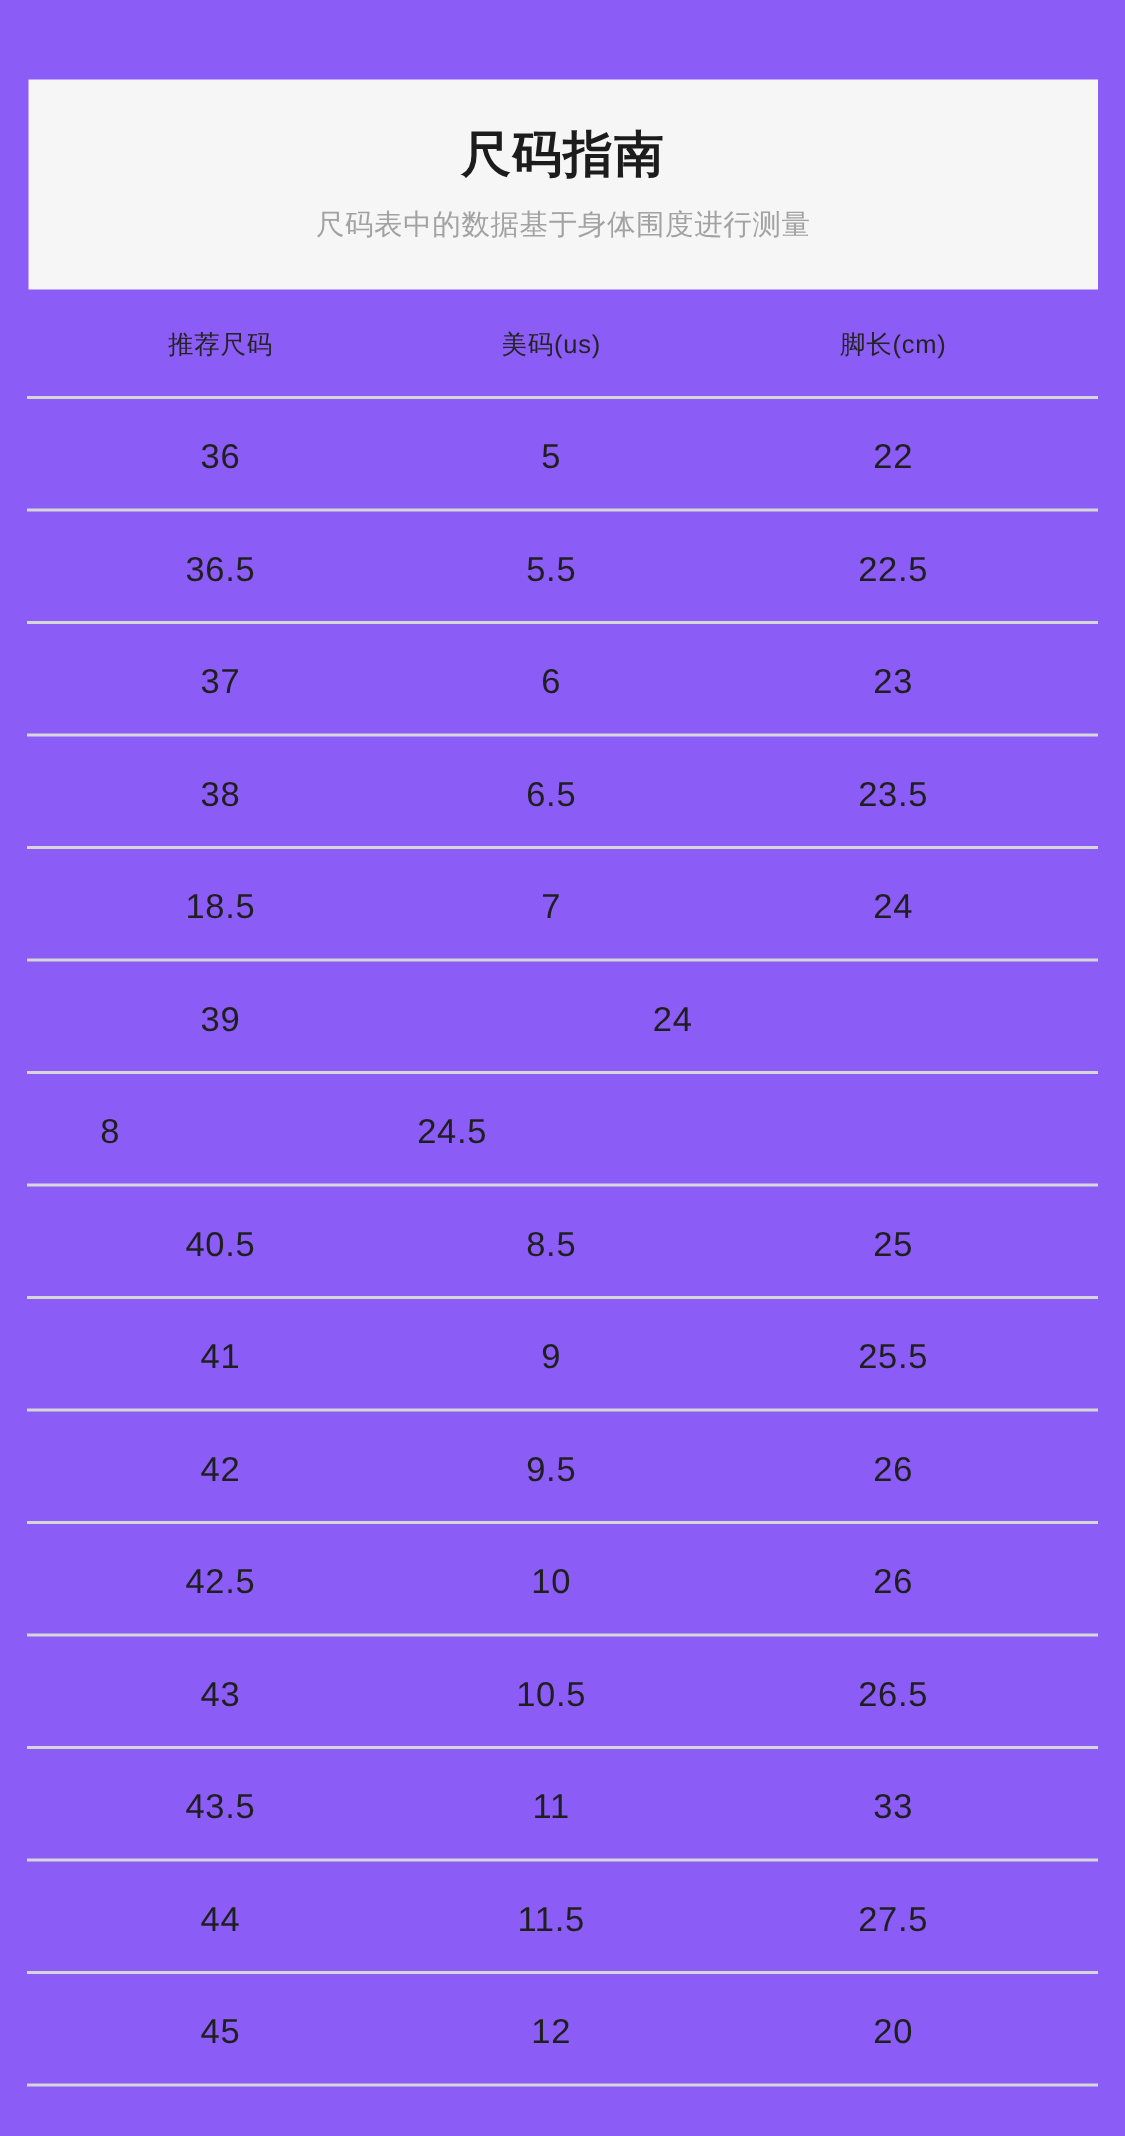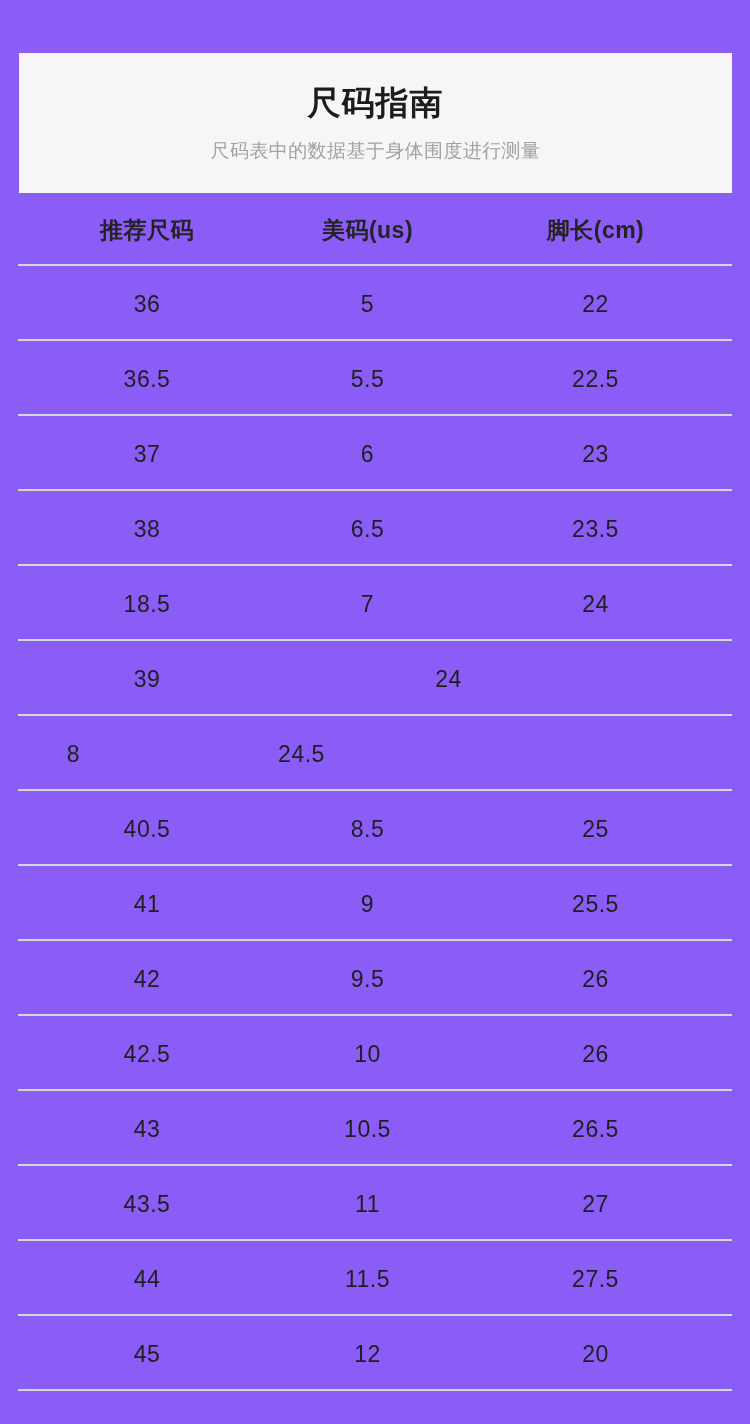--- a/index.html
+++ b/index.html
@@ -92,23 +92,23 @@
   .cell {
     flex: 0 0 auto;
     text-align: center;
     box-sizing: border-box;
   }
   .col-1 { width: 294px; }
   .col-2 { width: 147px; }
   .col-3 { width: 309px; }
 
   .header-row .cell {
-    font-size: 23px;
+    font-size: 17px;
     line-height: 30px;
-    font-weight: 700;
+    font-weight: 400;
     color: #232323;
     letter-spacing: 0.5px;
   }
 
   .data-row .cell {
     font-size: 23px;
     line-height: 30px;
     font-weight: 400;
     color: #1f1f1f;
     letter-spacing: 0.5px;
@@ -186,21 +186,21 @@
           <div class="cell col-3">26</div>
         </div>
         <div class="table-row data-row">
           <div class="cell col-1">43</div>
           <div class="cell col-2">10.5</div>
           <div class="cell col-3">26.5</div>
         </div>
         <div class="table-row data-row">
           <div class="cell col-1">43.5</div>
           <div class="cell col-2">11</div>
-          <div class="cell col-3">27</div>
+          <div class="cell col-3">33</div>
         </div>
         <div class="table-row data-row">
           <div class="cell col-1">44</div>
           <div class="cell col-2">11.5</div>
           <div class="cell col-3">27.5</div>
         </div>
         <div class="table-row data-row">
           <div class="cell col-1">45</div>
           <div class="cell col-2">12</div>
           <div class="cell col-3">20</div>

